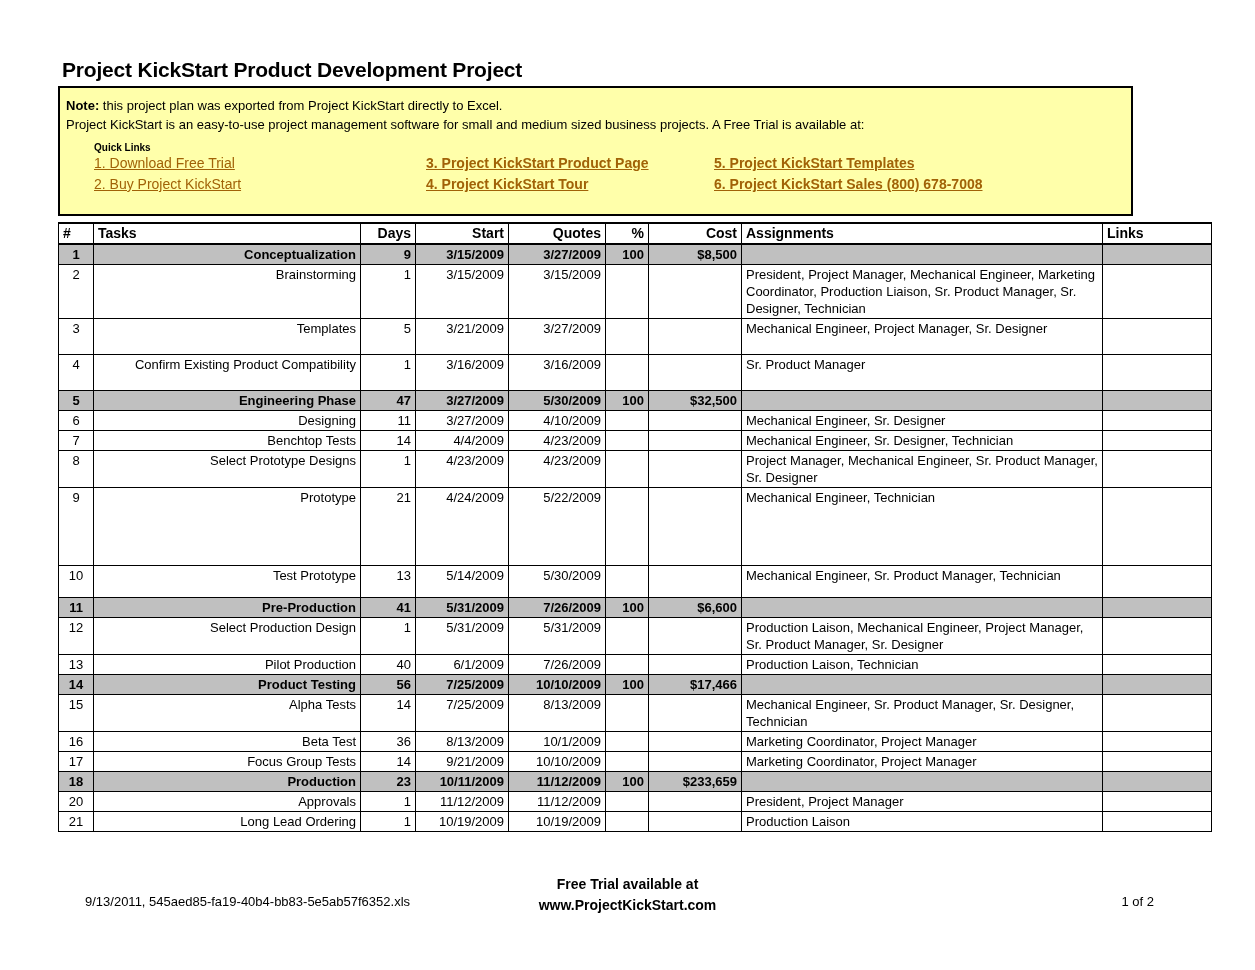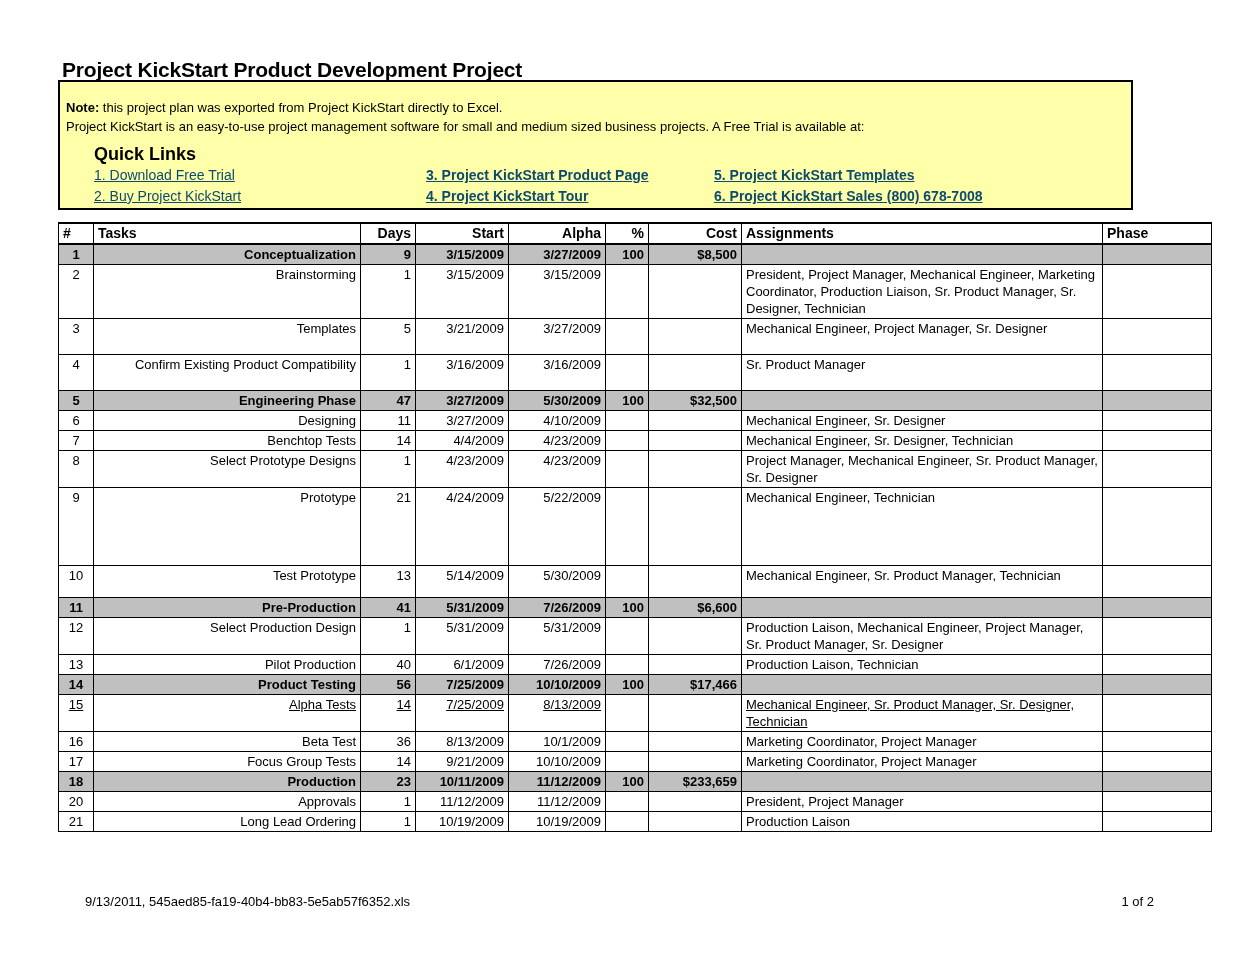--- a/index.html
+++ b/index.html
@@ -27,50 +27,50 @@
     top: 58px;
     font-size: 21px;
     font-weight: bold;
     letter-spacing: -0.2px;
   }
 
   
   .notebox {
     position: absolute;
     left: 58px;
-    top: 80px;
+    top: 86px;
     width: 1075px;
     height: 130px;
     background: #ffffaa;
     border: 2px solid #000000;
     box-sizing: border-box;
-    padding: 16px 6px;
+    padding: 8px 6px;
   }
   .note-line {
     font-size: 13px;
     line-height: 19px;
     white-space: nowrap;
   }
   .note-line b { font-weight: bold; }
   .quicklinks-title {
-    font-size: 18px;
+    font-size: 10px;
     font-weight: bold;
     margin-top: 8px;
     margin-left: 28px;
   }
   .links-grid {
     margin-top: 2px;
     margin-left: 28px;
     position: relative;
     height: 44px;
   }
   .link {
     position: absolute;
     font-size: 14px;
-    color: #0c4a6e;
+    color: #a16207;
     text-decoration: underline;
     white-space: nowrap;
     cursor: pointer;
   }
   .link.bold { font-weight: bold; }
   .col1 { left: 0px; }
   .col2 { left: 332px; }
   .col3 { left: 620px; }
   .row1 { top: 0px; }
   .row2 { top: 21px; }
@@ -176,25 +176,25 @@
     </div>
   </div>
 
   <table class="sheet">
     <thead>
       <tr>
         <th class="c-num">#</th>
         <th class="c-task">Tasks</th>
         <th class="c-days">Days</th>
         <th class="c-start">Start</th>
-        <th class="c-finish">Alpha</th>
+        <th class="c-finish">Quotes</th>
         <th class="c-pct">%</th>
         <th class="c-cost">Cost</th>
         <th class="c-assign">Assignments</th>
-        <th class="c-notes">Phase</th>
+        <th class="c-notes">Links</th>
       </tr>
     </thead>
     <tbody id="table-body">
         <tr class="summary">
           <td class="c-num">1</td>
           <td class="c-task">Conceptualization</td>
           <td class="c-days">9</td>
           <td class="c-start">3/15/2009</td>
           <td class="c-finish">3/27/2009</td>
           <td class="c-pct">100</td>
@@ -338,21 +338,21 @@
           <td class="c-num">14</td>
           <td class="c-task">Product Testing</td>
           <td class="c-days">56</td>
           <td class="c-start">7/25/2009</td>
           <td class="c-finish">10/10/2009</td>
           <td class="c-pct">100</td>
           <td class="c-cost">$17,466</td>
           <td class="c-assign"></td>
           <td class="c-notes"></td>
         </tr>
-        <tr style="height: 36px; text-decoration: underline;">
+        <tr style="height: 36px;">
           <td class="c-num">15</td>
           <td class="c-task indent">Alpha Tests</td>
           <td class="c-days">14</td>
           <td class="c-start">7/25/2009</td>
           <td class="c-finish">8/13/2009</td>
           <td class="c-pct"></td>
           <td class="c-cost"></td>
           <td class="c-assign">Mechanical Engineer, Sr. Product Manager, Sr. Designer, Technician</td>
           <td class="c-notes"></td>
         </tr>
@@ -409,16 +409,20 @@
           <td class="c-pct"></td>
           <td class="c-cost"></td>
           <td class="c-assign">Production Laison</td>
           <td class="c-notes"></td>
         </tr>
       </tbody>
   </table>
 
   <div class="footer">
     <div class="footer-left">9/13/2011, 545aed85-fa19-40b4-bb83-5e5ab57f6352.xls</div>
+    <div class="footer-center">
+      <div>Free Trial available at</div>
+      <div>www.ProjectKickStart.com</div>
+    </div>
     <div class="footer-right">1 of 2</div>
   </div>
 
 </div>
 
 </body></html>

